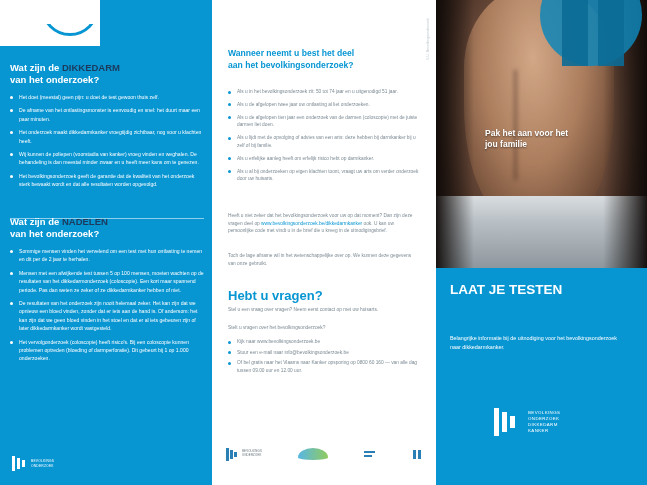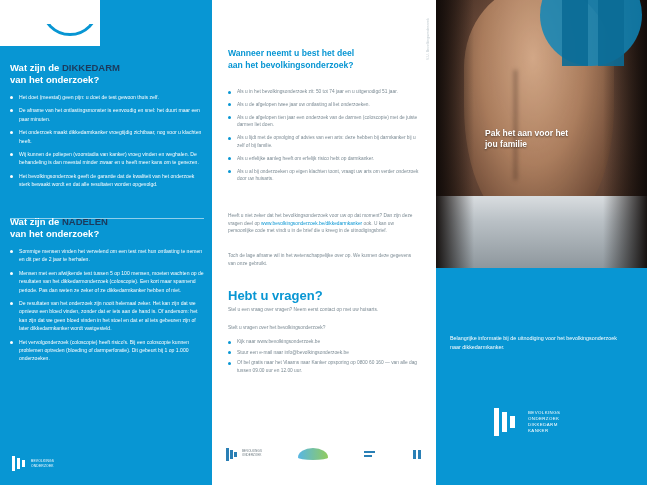--- a/index.html
+++ b/index.html
@@ -564,21 +564,21 @@
       </div>
 
       <div class="photo-caption">
         <span>Pak het aan voor het</span><br>
         <span>jou familie</span>
       </div>
     </div>
 
     <div class="rp-blue">
       <div class="rp-headline">
-        <br>
+        <span>LAAT JE TESTEN</span><br>
       </div>
       <div class="rp-sub">Belangrijke informatie bij de uitnodiging voor het bevolkingsonderzoek naar dikkedarmkanker.</div>
 
       <div class="rp-logo">
         <div class="mark">
           <div class="bar" style="left:0;top:0;width:5px;height:28px;"></div>
           <div class="bar" style="left:8px;top:4px;width:5px;height:20px;"></div>
           <div class="bar" style="left:16px;top:8px;width:5px;height:12px;"></div>
         </div>
         <div class="cap">

